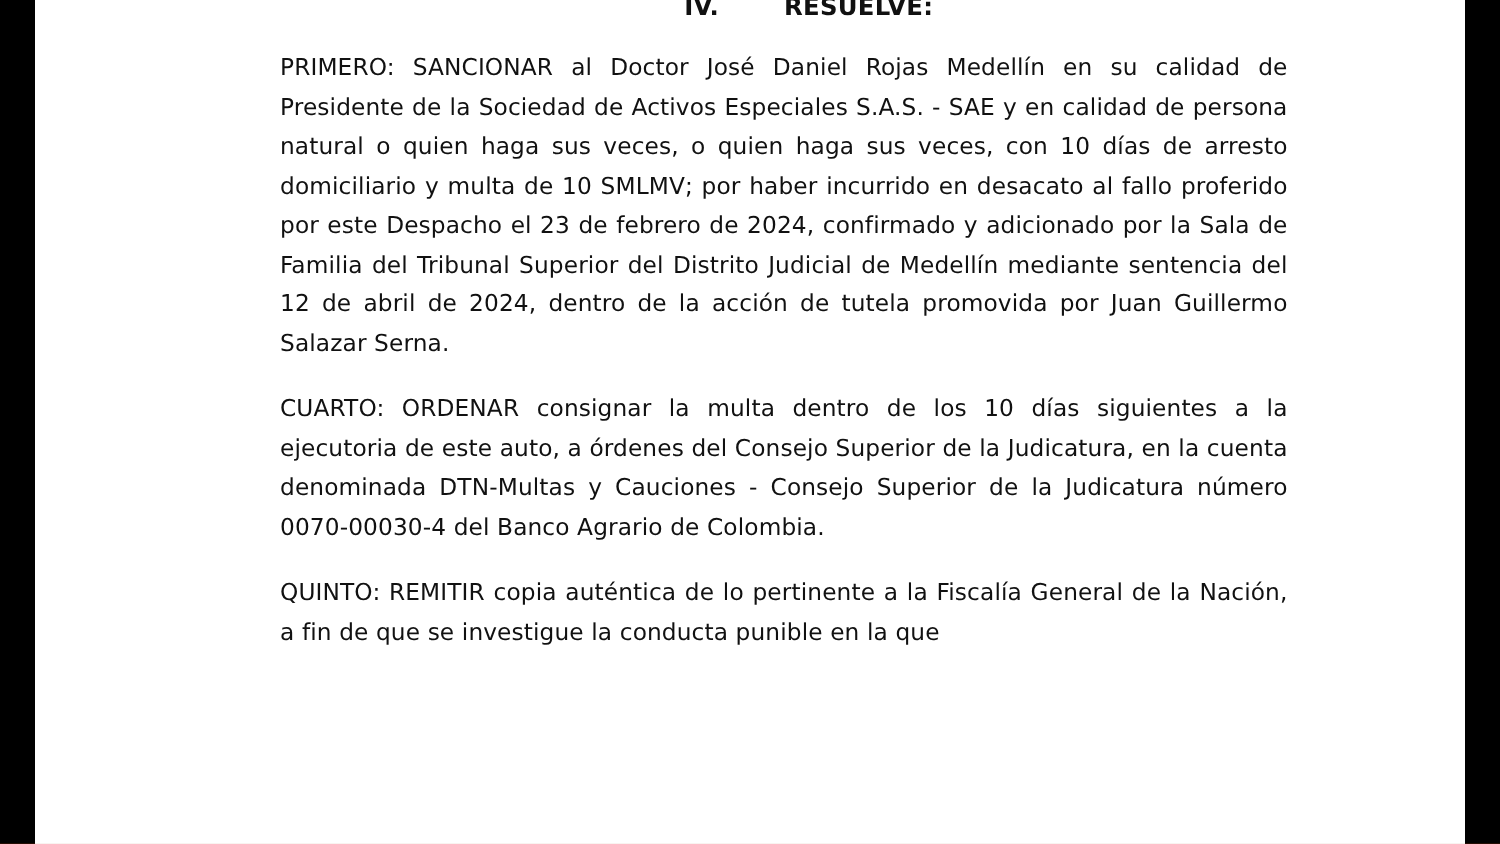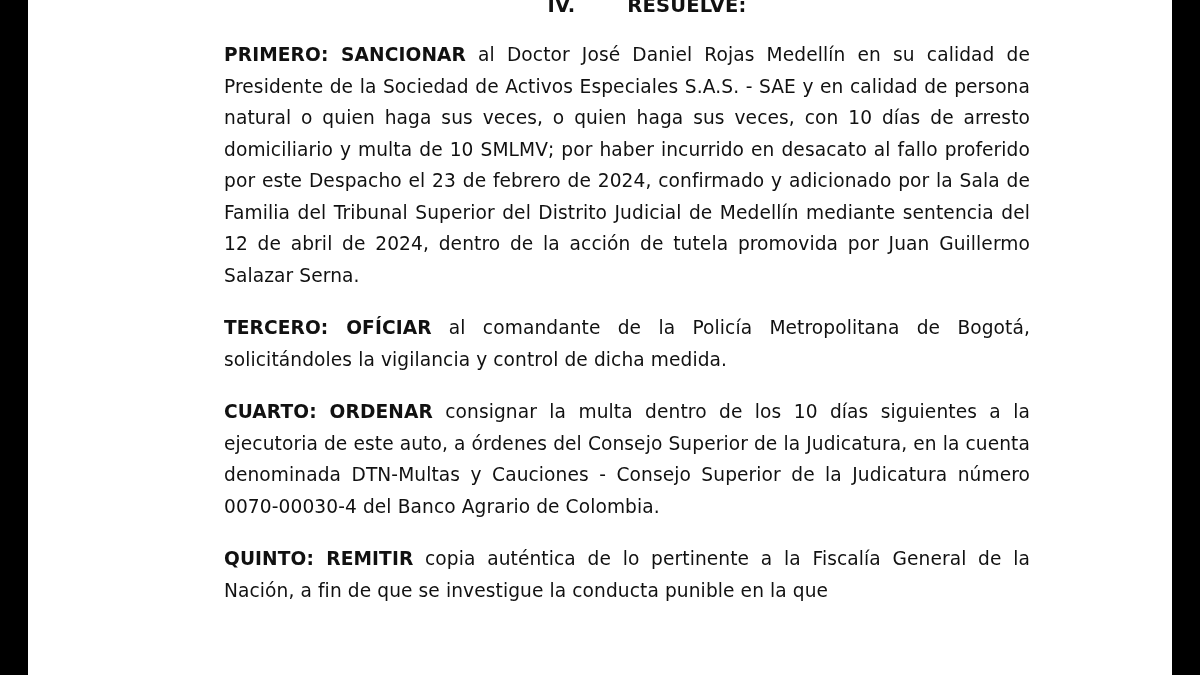--- a/index.html
+++ b/index.html
@@ -62,21 +62,21 @@
     line-height: 31.5px;
     color: #111111;
     text-align: justify;
     text-justify: inter-word;
     letter-spacing: 0.1px;
   }
   p.para:last-child {
     margin-bottom: 0;
   }
   .lead {
-    font-weight: bold;
+    font-weight: normal;
   }
   .clip-bottom {
     position: absolute;
     left: 28px;
     top: 618px;
     width: 1144px;
     height: 57px;
     background: #ffffff;
   }
   .left-gutter, .right-gutter {
@@ -99,21 +99,20 @@
 
   <div class="page">
     <div class="page-inner">
       <div class="doc-body">
 
         <div class="heading"><span class="numeral">IV.</span><span>RESUELVE:</span></div>
 
         <p class="para"><span class="lead">PRIMERO: SANCIONAR</span><span> al Doctor José Daniel Rojas Medellín en su calidad de Presidente de la Sociedad de Activos Especiales S.A.S. - SAE y en calidad de persona natural o quien haga sus veces, o quien haga sus veces, con 10 días de arresto domiciliario y multa de 10 SMLMV; por haber incurrido en desacato al fallo proferido por este Despacho el 23 de febrero de 2024, confirmado y adicionado por la Sala de Familia del Tribunal Superior del Distrito Judicial de Medellín mediante sentencia del 12 de abril de 2024, dentro de la acción de tutela promovida por Juan Guillermo Salazar Serna.</span></p>
 
 
-        <p class="para"><span class="lead">TERCERO: OFÍCIAR</span><span> al comandante de la Policía Metropolitana de Bogotá, solicitándoles la vigilancia y control de dicha medida.</span></p>
 
         <p class="para"><span class="lead">CUARTO: ORDENAR</span><span> consignar la multa dentro de los 10 días siguientes a la ejecutoria de este auto, a órdenes del Consejo Superior de la Judicatura, en la cuenta denominada DTN-Multas y Cauciones - Consejo Superior de la Judicatura número 0070-00030-4 del Banco Agrario de Colombia.</span></p>
 
         <p class="para"><span class="lead">QUINTO: REMITIR</span><span> copia auténtica de lo pertinente a la Fiscalía General de la Nación, a fin de que se investigue la conducta punible en la que</span></p>
 
       </div>
     </div>
   </div>
 
   <div class="clip-bottom"></div>

